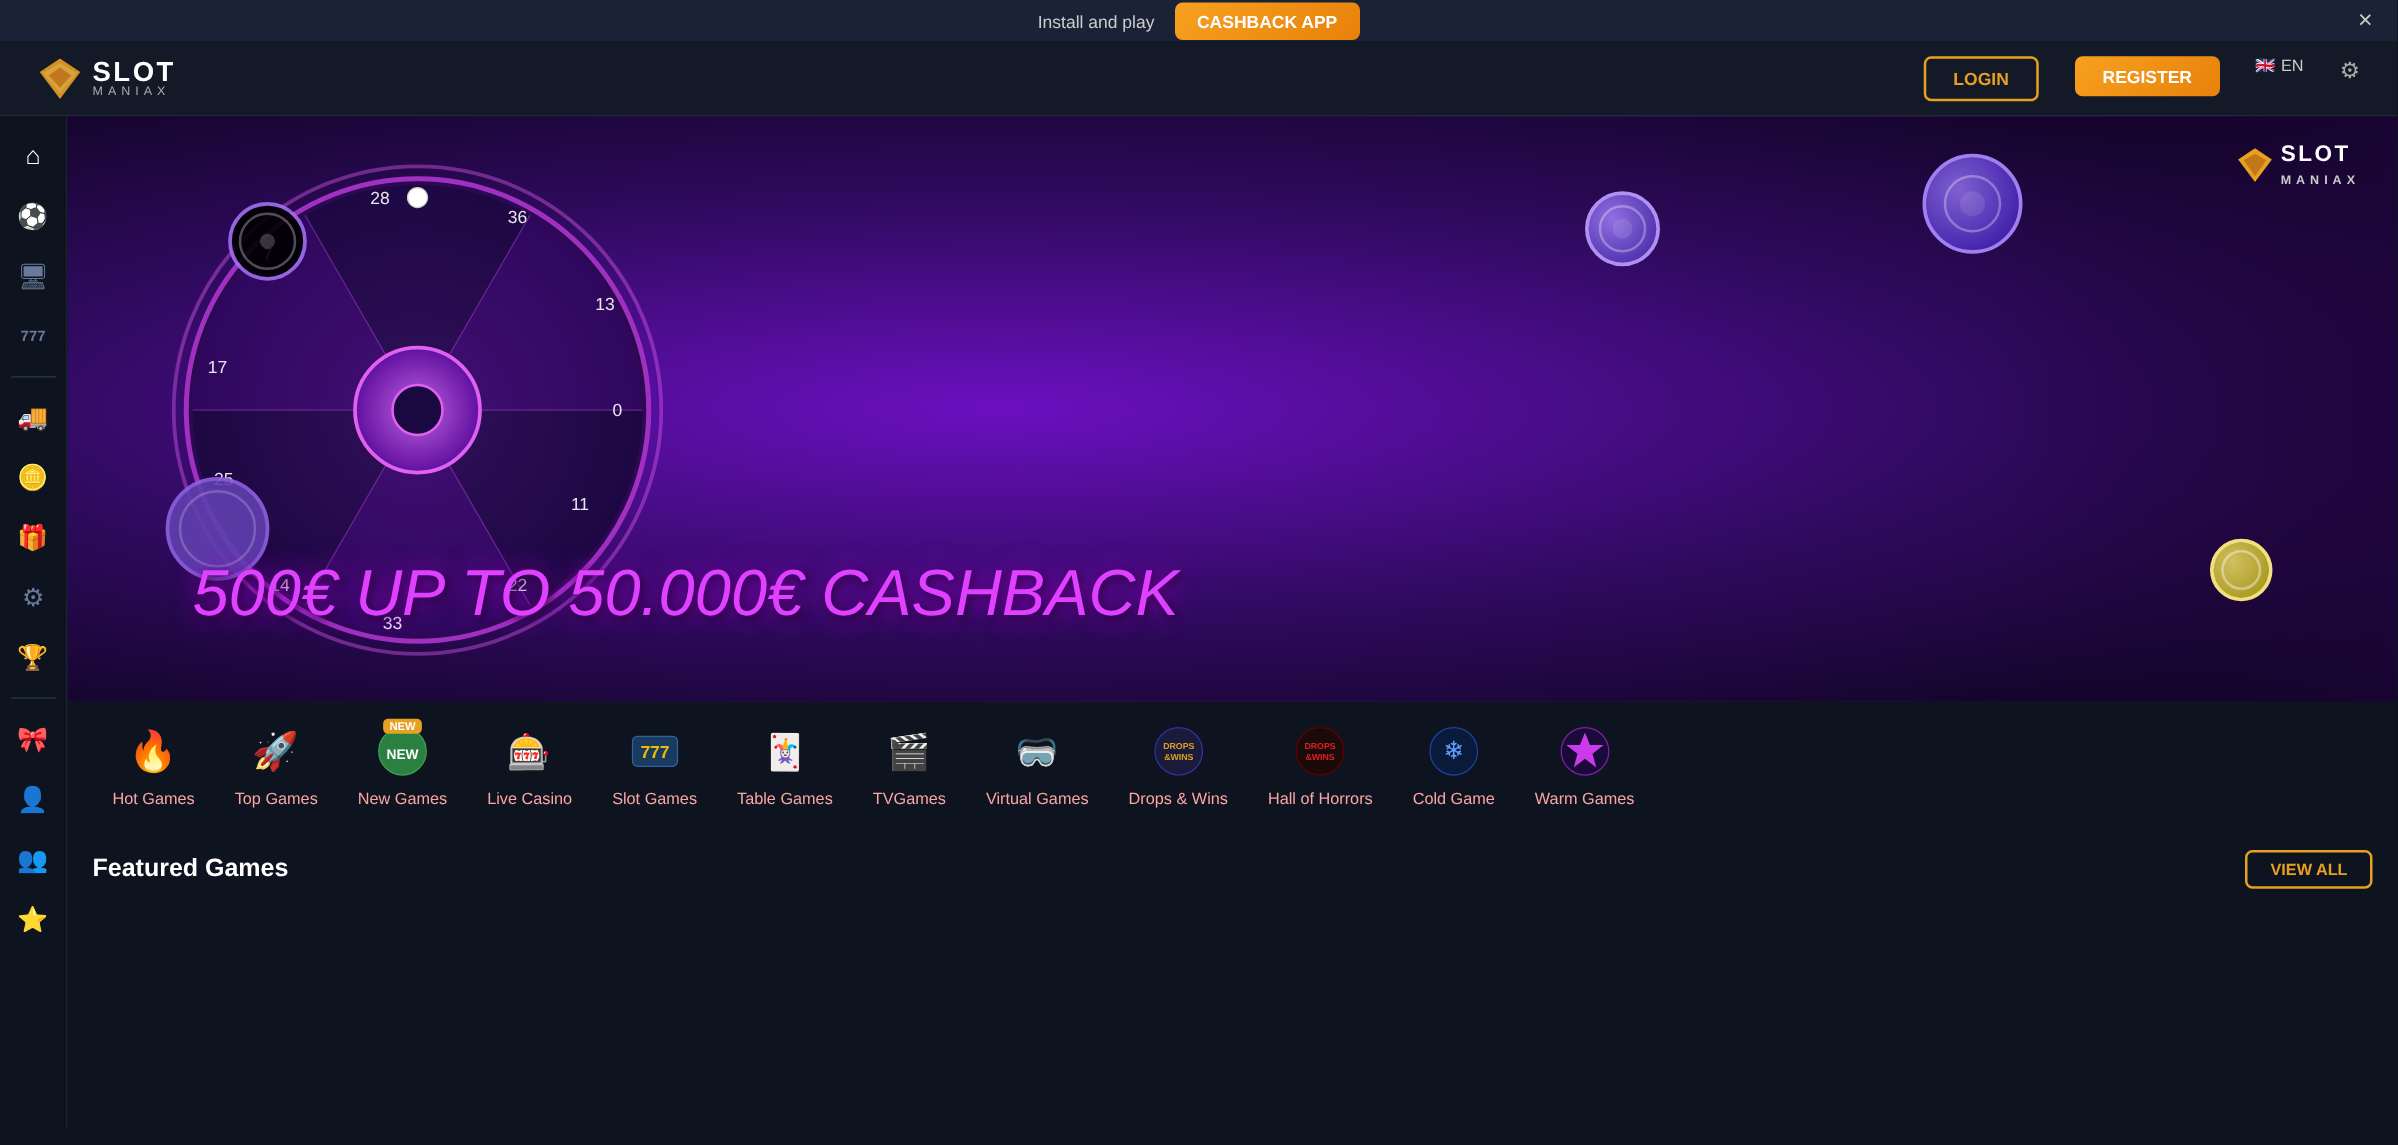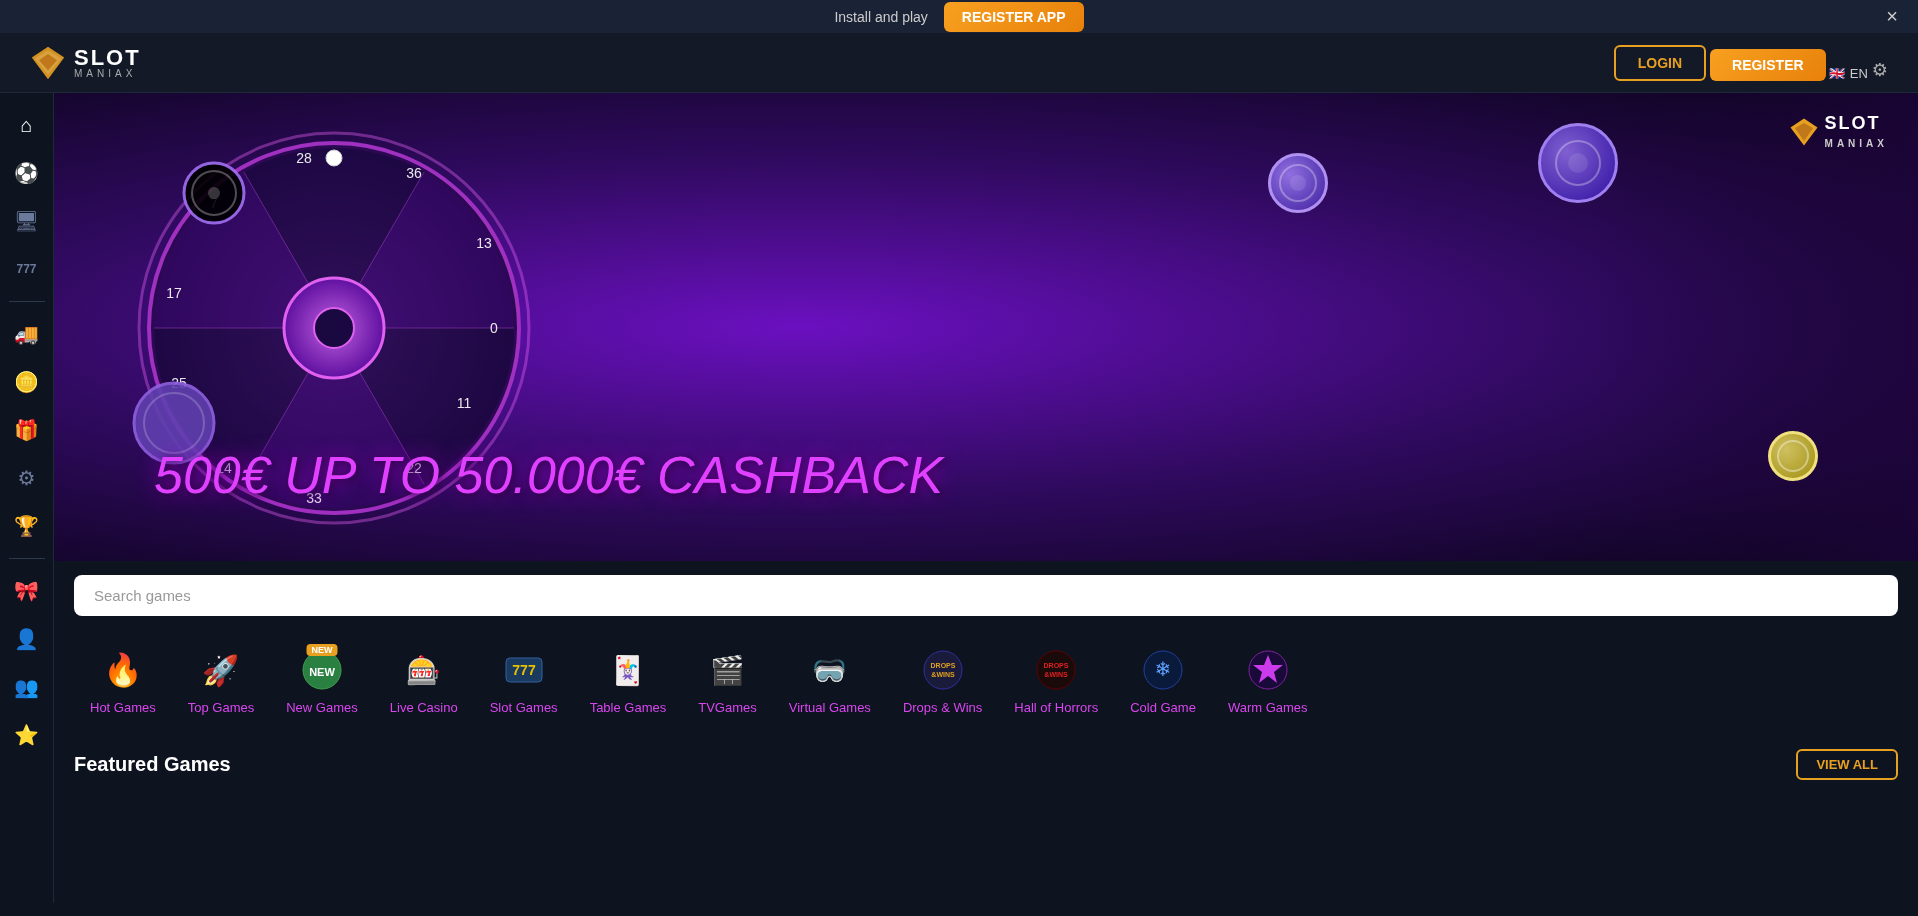--- a/index.html
+++ b/index.html
@@ -78,22 +78,22 @@
       color: #fff;
       letter-spacing: 2px;
     }
     #logo-maniax {
       font-size: 10px;
       letter-spacing: 4px;
       color: #aaa;
     }
     #header-right {
       display: flex;
-      align-items: flex-end;
-      gap: 4px;
+      align-items: flex-start;
+      gap: 29px;
     }
     #login-btn {
       background: transparent;
       border: 2px solid #e8a020;
       color: #e8a020;
       border-radius: 6px;
       padding: 8px 22px;
       font-size: 14px;
       font-weight: bold;
       cursor: pointer;
@@ -291,21 +291,21 @@
       width: 44px;
       height: 44px;
       display: flex;
       align-items: center;
       justify-content: center;
       font-size: 28px;
       position: relative;
     }
     .cat-label {
       font-size: 13px;
-      color: #d946ef;
+      color: #fca5a5;
       text-align: center;
       white-space: nowrap;
     }
     .cat-new-badge {
       position: absolute;
       top: -4px;
       left: 50%;
       transform: translateX(-50%);
       background: #e8a020;
       color: #fff;
@@ -354,21 +354,21 @@
       justify-content: center;
       font-size: 12px;
       color: rgba(255,255,255,0.6);
     }
   </style>
 </head>
 <body>
 
 <div id="install-bar">
   <span>Install and play</span>
-  <button id="install-app-btn">REGISTER APP</button>
+  <button id="install-app-btn">CASHBACK APP</button>
   <button id="close-bar-btn">×</button>
 </div>
 
 <div id="header">
   <div id="logo">
     <svg id="logo-diamond" viewBox="0 0 40 40" xmlns="http://www.w3.org/2000/svg">
       <polygon points="20,2 38,14 20,38 2,14" fill="#e8a020" opacity="0.9"></polygon>
       <polygon points="20,6 35,15 20,33 5,15" fill="#fff" opacity="0.15"></polygon>
       <polygon points="20,10 30,17 20,28 10,17" fill="#c0781a"></polygon>
     </svg>
@@ -500,23 +500,20 @@
             <circle cx="25" cy="25" r="10" fill="rgba(255,255,255,0.1)"></circle>
           </svg>
       </div>
       <div class="chip" style="width:50px;height:50px;right:100px;bottom:80px;background:radial-gradient(circle at 35% 35%,#d0c060,#a09010);border-color:#f0e080;">
         <svg width="35" height="35" viewBox="0 0 35 35">
             <circle cx="17" cy="17" r="15" fill="none" stroke="rgba(255,255,255,0.4)" stroke-width="2"></circle>
           </svg>
       </div>
     </div>
 
-    <div id="search-bar">
-      <input id="search-input" type="text" placeholder="Search games" style="">
-    </div>
 
     <div id="category-tabs">
     <div class="cat-tab">
           <div class="cat-icon">
             <span style="font-size:32px;">🔥</span>
           </div>
           <div class="cat-label">Hot Games</div>
         </div>
         <div class="cat-tab">
           <div class="cat-icon">

